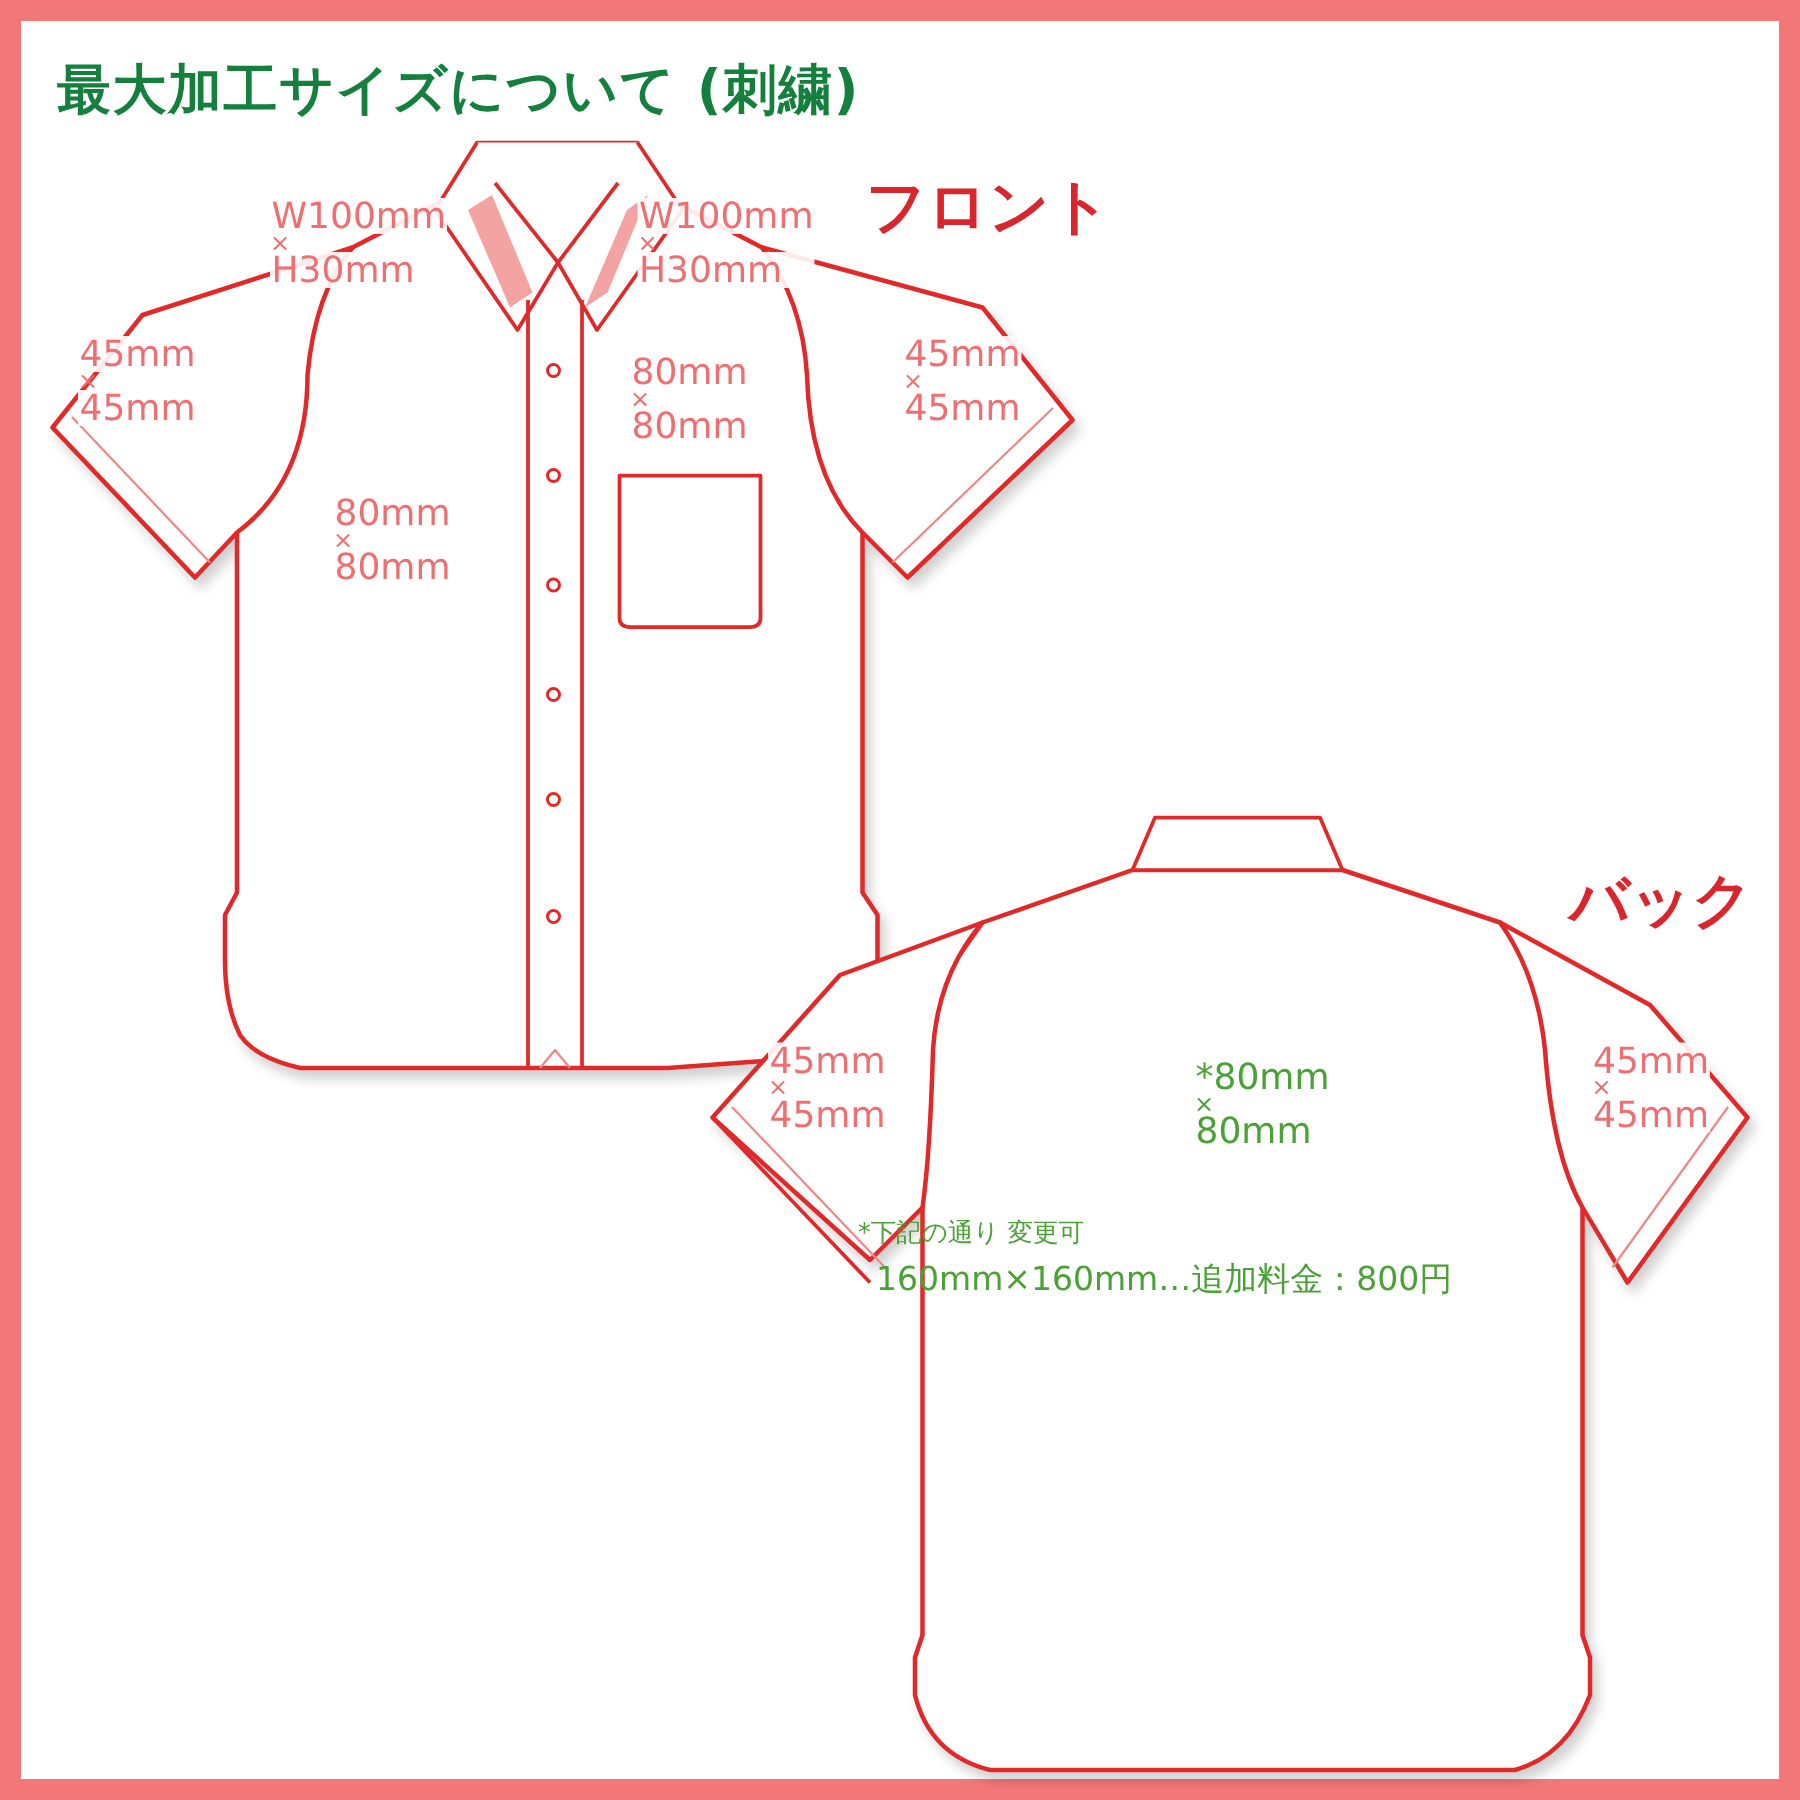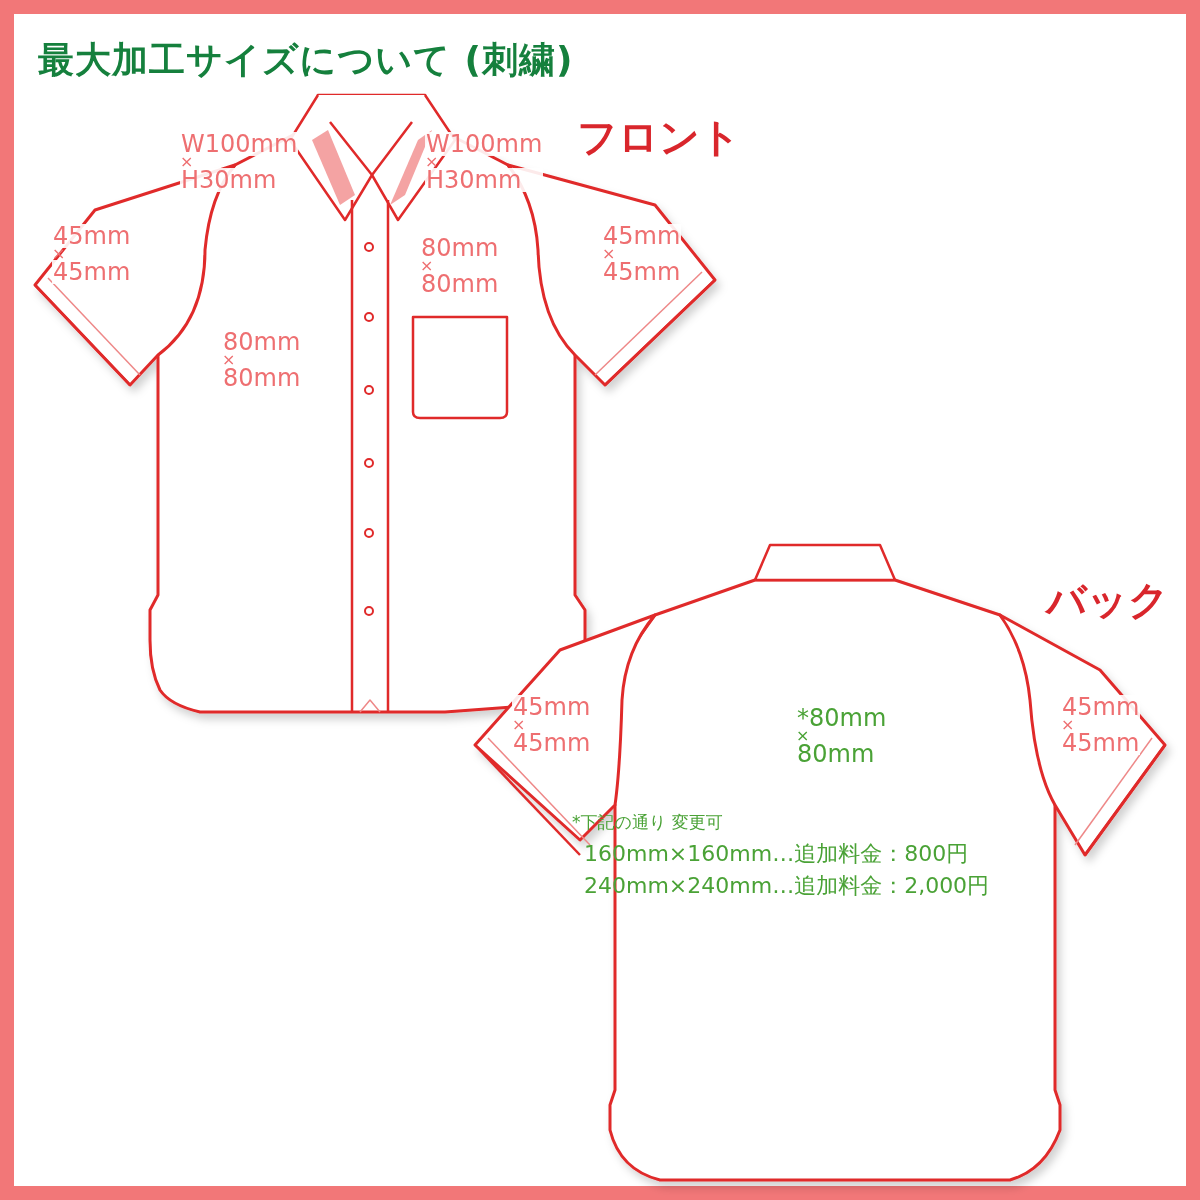--- a/index.html
+++ b/index.html
@@ -127,14 +127,13 @@
 </div>
 <div class="dim green" style="left:796px; top:706px;">
   <span class="v">*80mm</span>
   <span class="x">×</span>
   <span class="v">80mm</span>
 </div>
 
 <div class="note">
   <span class="line head">*下記の通り 変更可</span>
   <span class="line" style="padding-left:12px;">160mm×160mm…追加料金：800円</span>
-  <span class="line" style="padding-left:12px;">240mm×240mm…追加料金：2,000円</span>
 </div>
 
 </body></html>

